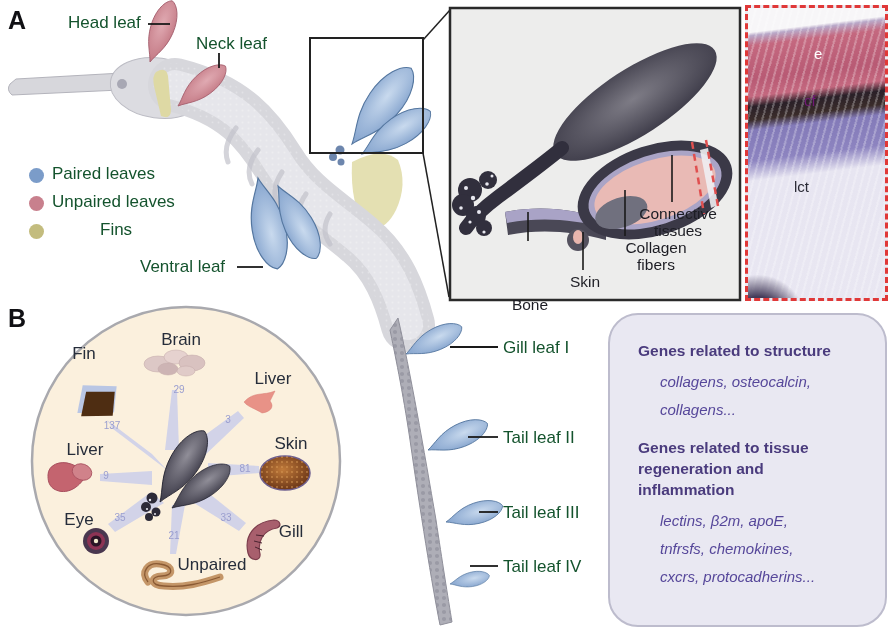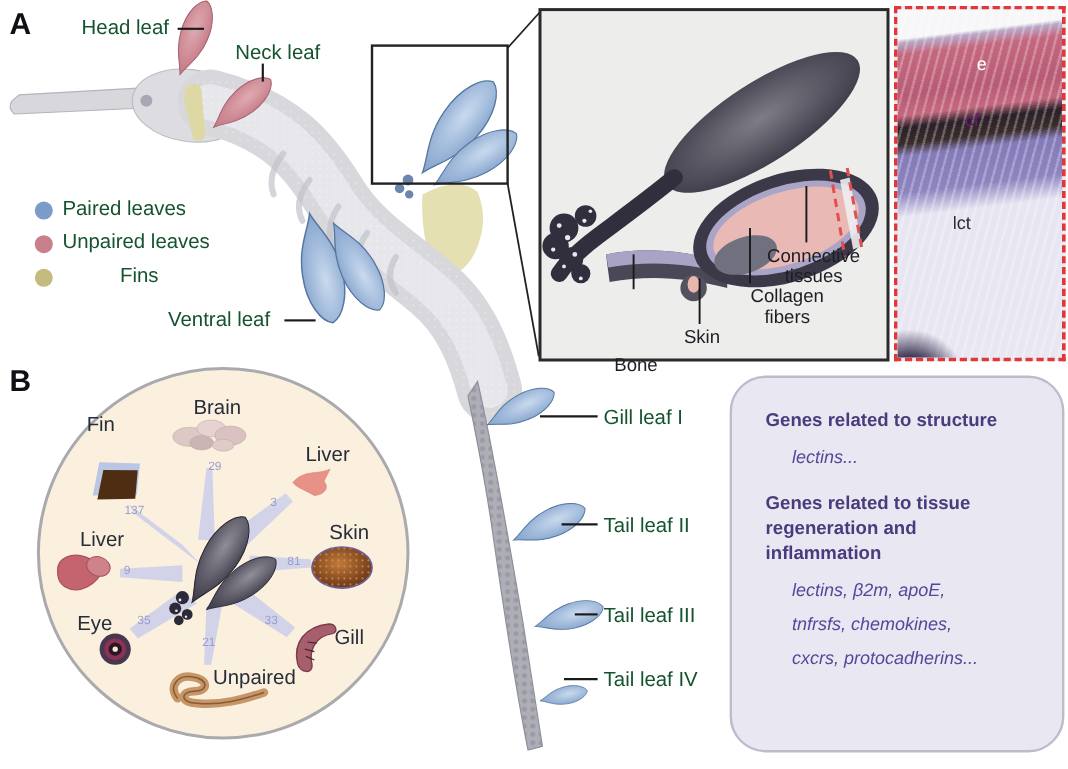--- a/index.html
+++ b/index.html
@@ -287,21 +287,22 @@
   <div class="txt count ctr" style="left:112px;top:420px;">137</div>
   <div class="txt count ctr" style="left:228px;top:414px;">3</div>
   <div class="txt count ctr" style="left:106px;top:470px;">9</div>
   <div class="txt count ctr" style="left:245px;top:463px;">81</div>
   <div class="txt count ctr" style="left:120px;top:512px;">35</div>
   <div class="txt count ctr" style="left:174px;top:530px;">21</div>
   <div class="txt count ctr" style="left:226px;top:512px;">33</div>
 
   <div class="gene-panel">
     <div class="gene-head">Genes related to structure</div>
-    <div class="gene-line">lectins...</div>
+    <div class="gene-line">collagens, osteocalcin,</div>
+    <div class="gene-line">collagens...</div>
     <div class="sp"></div>
     <div class="gene-head w">Genes related to tissue regeneration and inflammation</div>
     <div class="gene-line">lectins, β2m, apoE,</div>
     <div class="gene-line">tnfrsfs, chemokines,</div>
     <div class="gene-line">cxcrs, protocadherins...</div>
   </div>
 
 </div>
 
 </body></html>

